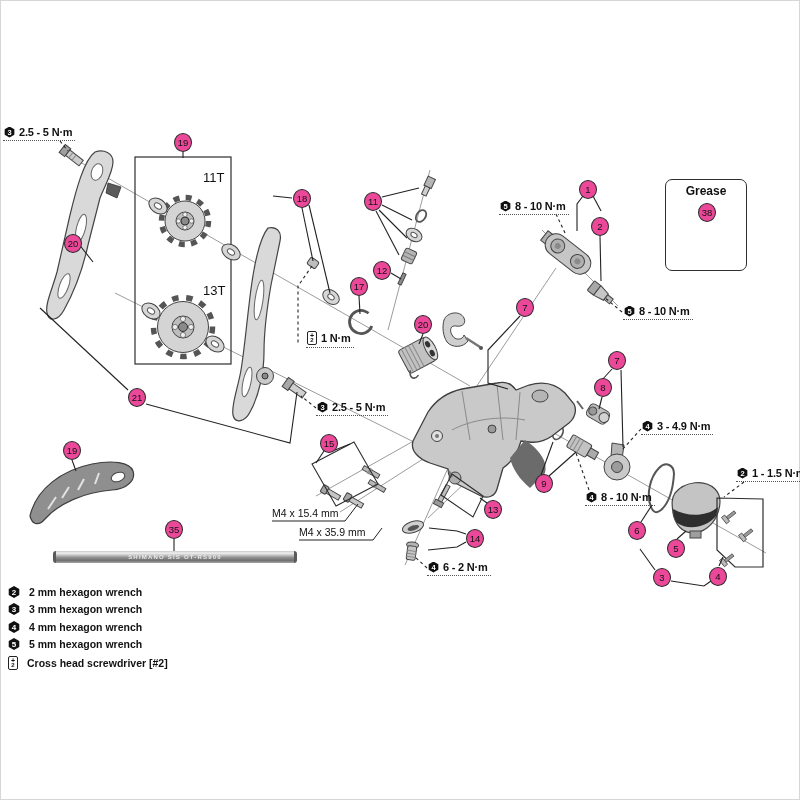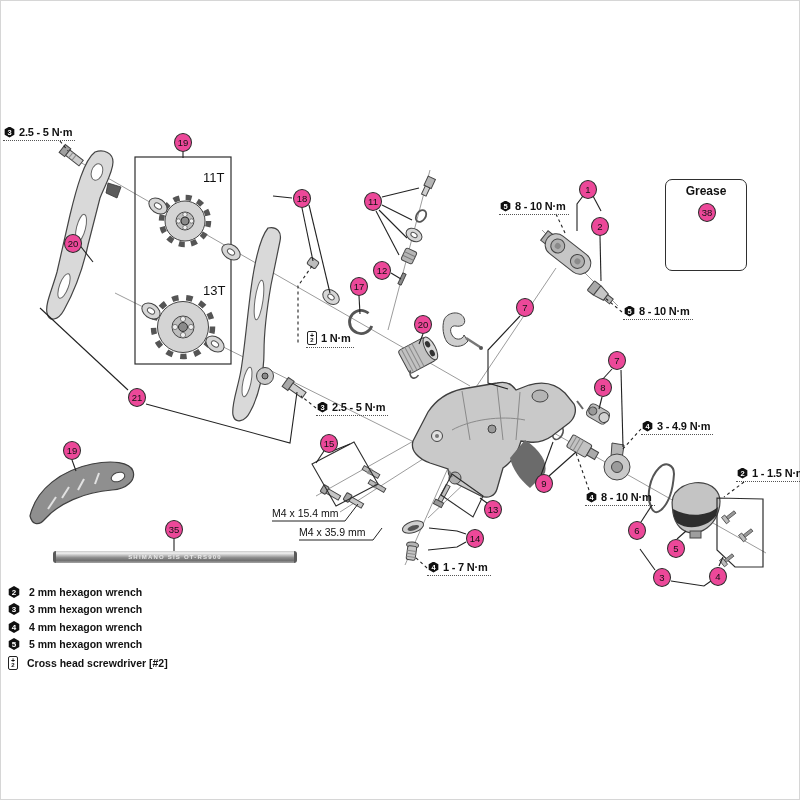--- a/index.html
+++ b/index.html
@@ -443,21 +443,21 @@
 <div class="tq" style="left:585px;top:491px">
   <span class="hex">4</span>
   <span class="tq-text">8 - 10 N·m</span>
 </div>
 <div class="tq" style="left:736px;top:467px">
   <span class="hex">2</span>
   <span class="tq-text">1 - 1.5 N·m</span>
 </div>
 <div class="tq" style="left:427px;top:561px">
   <span class="hex">4</span>
-  <span class="tq-text">1 - 7 N·m</span>
+  <span class="tq-text">6 - 2 N·m</span>
 </div>
 
 <div class="plabel" style="left:203px;top:170px">11T</div>
 <div class="plabel" style="left:203px;top:283px">13T</div>
 <div class="dim" style="left:272px;top:507px">M4 x 15.4 mm</div>
 <div class="dim" style="left:299px;top:526px">M4 x 35.9 mm</div>
 
 <div class="gbox">
   <div class="gtitle">Grease</div>
 </div>

